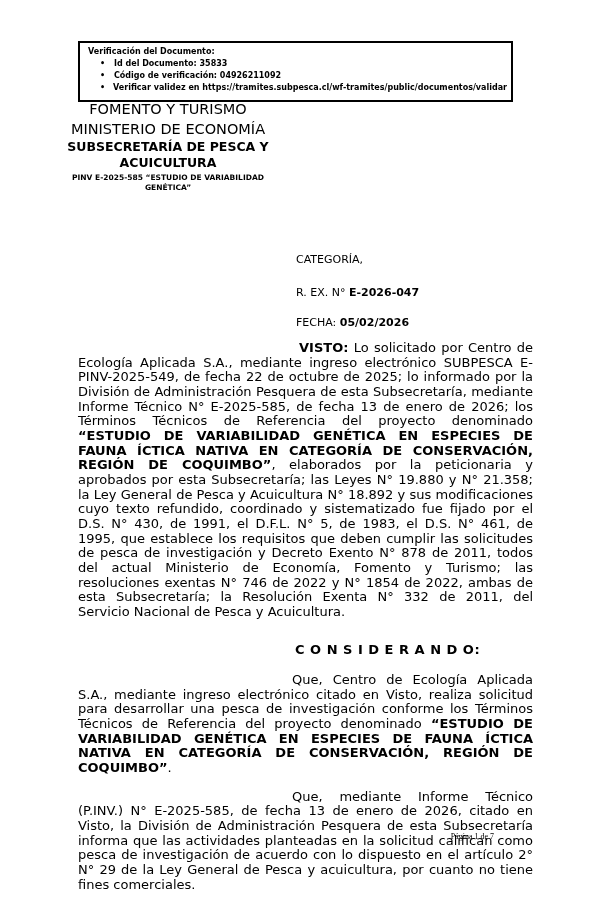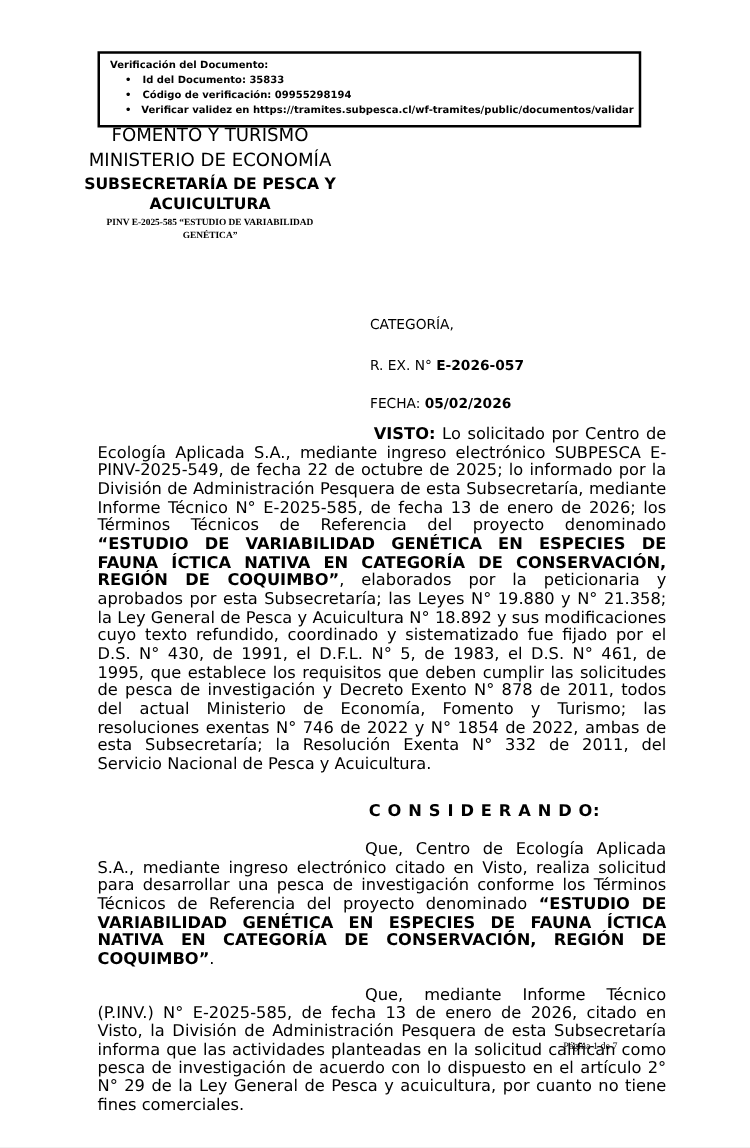--- a/index.html
+++ b/index.html
@@ -30,21 +30,21 @@
     position:absolute; left:48px; top:99px; width:240px;
     text-align:center; font-size:14.5px; line-height:20px;
   }
   .subsec {
     position:absolute; left:48px; top:139px; width:240px;
     text-align:center; font-size:12.5px; font-weight:bold;
     line-height:16px;
   }
   .pinv {
     position:absolute; left:68px; top:173px; width:200px;
-    text-align:center; font-size:7.5px; font-weight:bold; line-height:10px;font-family:Liberation Serif, serif;
+    text-align:center; font-size:7.5px; font-weight:bold; line-height:10px;
   }
 
   
   .subject {
     position:absolute; left:296px; top:196px; width:243px;
     font-size:11px; line-height:14.8px; text-align:justify;
   }
   .city   { position:absolute; left:296px; top:253px; font-size:11px; }
   .rex    { position:absolute; left:296px; top:286px; font-size:11px; }
   .fecha  { position:absolute; left:296px; top:316px; font-size:11px; }
@@ -78,37 +78,37 @@
 <div class="page">
 
   <div class="verif-box">
     <div class="verif-title">Verificación del Documento:</div>
     <div class="verif-item">
       <span class="verif-bullet">•</span>
       <span class="verif-text">Id del Documento: 35833</span>
     </div>
     <div class="verif-item">
       <span class="verif-bullet">•</span>
-      <span class="verif-text">Código de verificación: 09955298194</span>
+      <span class="verif-text">Código de verificación: 04926211092</span>
     </div>
     <div class="verif-item">
       <span class="verif-bullet">•</span>
       <span class="verif-text">Verificar validez en https://tramites.subpesca.cl/wf-tramites/public/documentos/validar</span>
     </div>
   </div>
 
   <div class="ministry">
     <div>FOMENTO Y TURISMO</div>
     <div>MINISTERIO DE ECONOMÍA</div>
   </div>
   <div class="subsec">SUBSECRETARÍA DE PESCA Y ACUICULTURA</div>
   <div class="pinv">PINV E-2025-585 “ESTUDIO DE VARIABILIDAD GENÉTICA”</div>
 
   <div class="city">CATEGORÍA,</div>
-  <div class="rex"><span>R. EX. N° </span><span class="bold">E-2026-057</span></div>
+  <div class="rex"><span>R. EX. N° </span><span class="bold">E-2026-047</span></div>
   <div class="fecha"><span>FECHA: </span><span class="bold">05/02/2026</span></div>
 
   <div class="body-text">
     <p class="p-visto"><span class="bold">VISTO:</span>
       <span>Lo solicitado por Centro de Ecología Aplicada S.A., mediante ingreso electrónico SUBPESCA E-PINV-2025-549, de fecha 22 de octubre de 2025; lo informado por la División de Administración Pesquera de esta Subsecretaría, mediante Informe Técnico N° E-2025-585, de fecha 13 de enero de 2026; los Términos Técnicos de Referencia del proyecto denominado</span>
       <span class="bold">“ESTUDIO DE VARIABILIDAD GENÉTICA EN ESPECIES DE FAUNA ÍCTICA NATIVA EN CATEGORÍA DE CONSERVACIÓN, REGIÓN DE COQUIMBO”</span><span>, elaborados por la peticionaria y aprobados por esta Subsecretaría; las Leyes N° 19.880 y N° 21.358; la Ley General de Pesca y Acuicultura N° 18.892 y sus modificaciones cuyo texto refundido, coordinado y sistematizado fue fijado por el D.S. N° 430, de 1991, el D.F.L. N° 5, de 1983, el D.S. N° 461, de 1995, que establece los requisitos que deben cumplir las solicitudes de pesca de investigación y Decreto Exento N° 878 de 2011, todos del actual Ministerio de Economía, Fomento y Turismo; las resoluciones exentas N° 746 de 2022 y N° 1854 de 2022, ambas de esta Subsecretaría; la Resolución Exenta N° 332 de 2011, del Servicio Nacional de Pesca y Acuicultura.</span></p>
 
     <p class="consid-heading">C O N S I D E R A N D O:</p>
 
     <p class="p-consid1"><span>Que, Centro de Ecología Aplicada S.A., mediante ingreso electrónico citado en Visto, realiza solicitud para desarrollar una pesca de investigación conforme los Términos Técnicos de Referencia del proyecto denominado</span>

